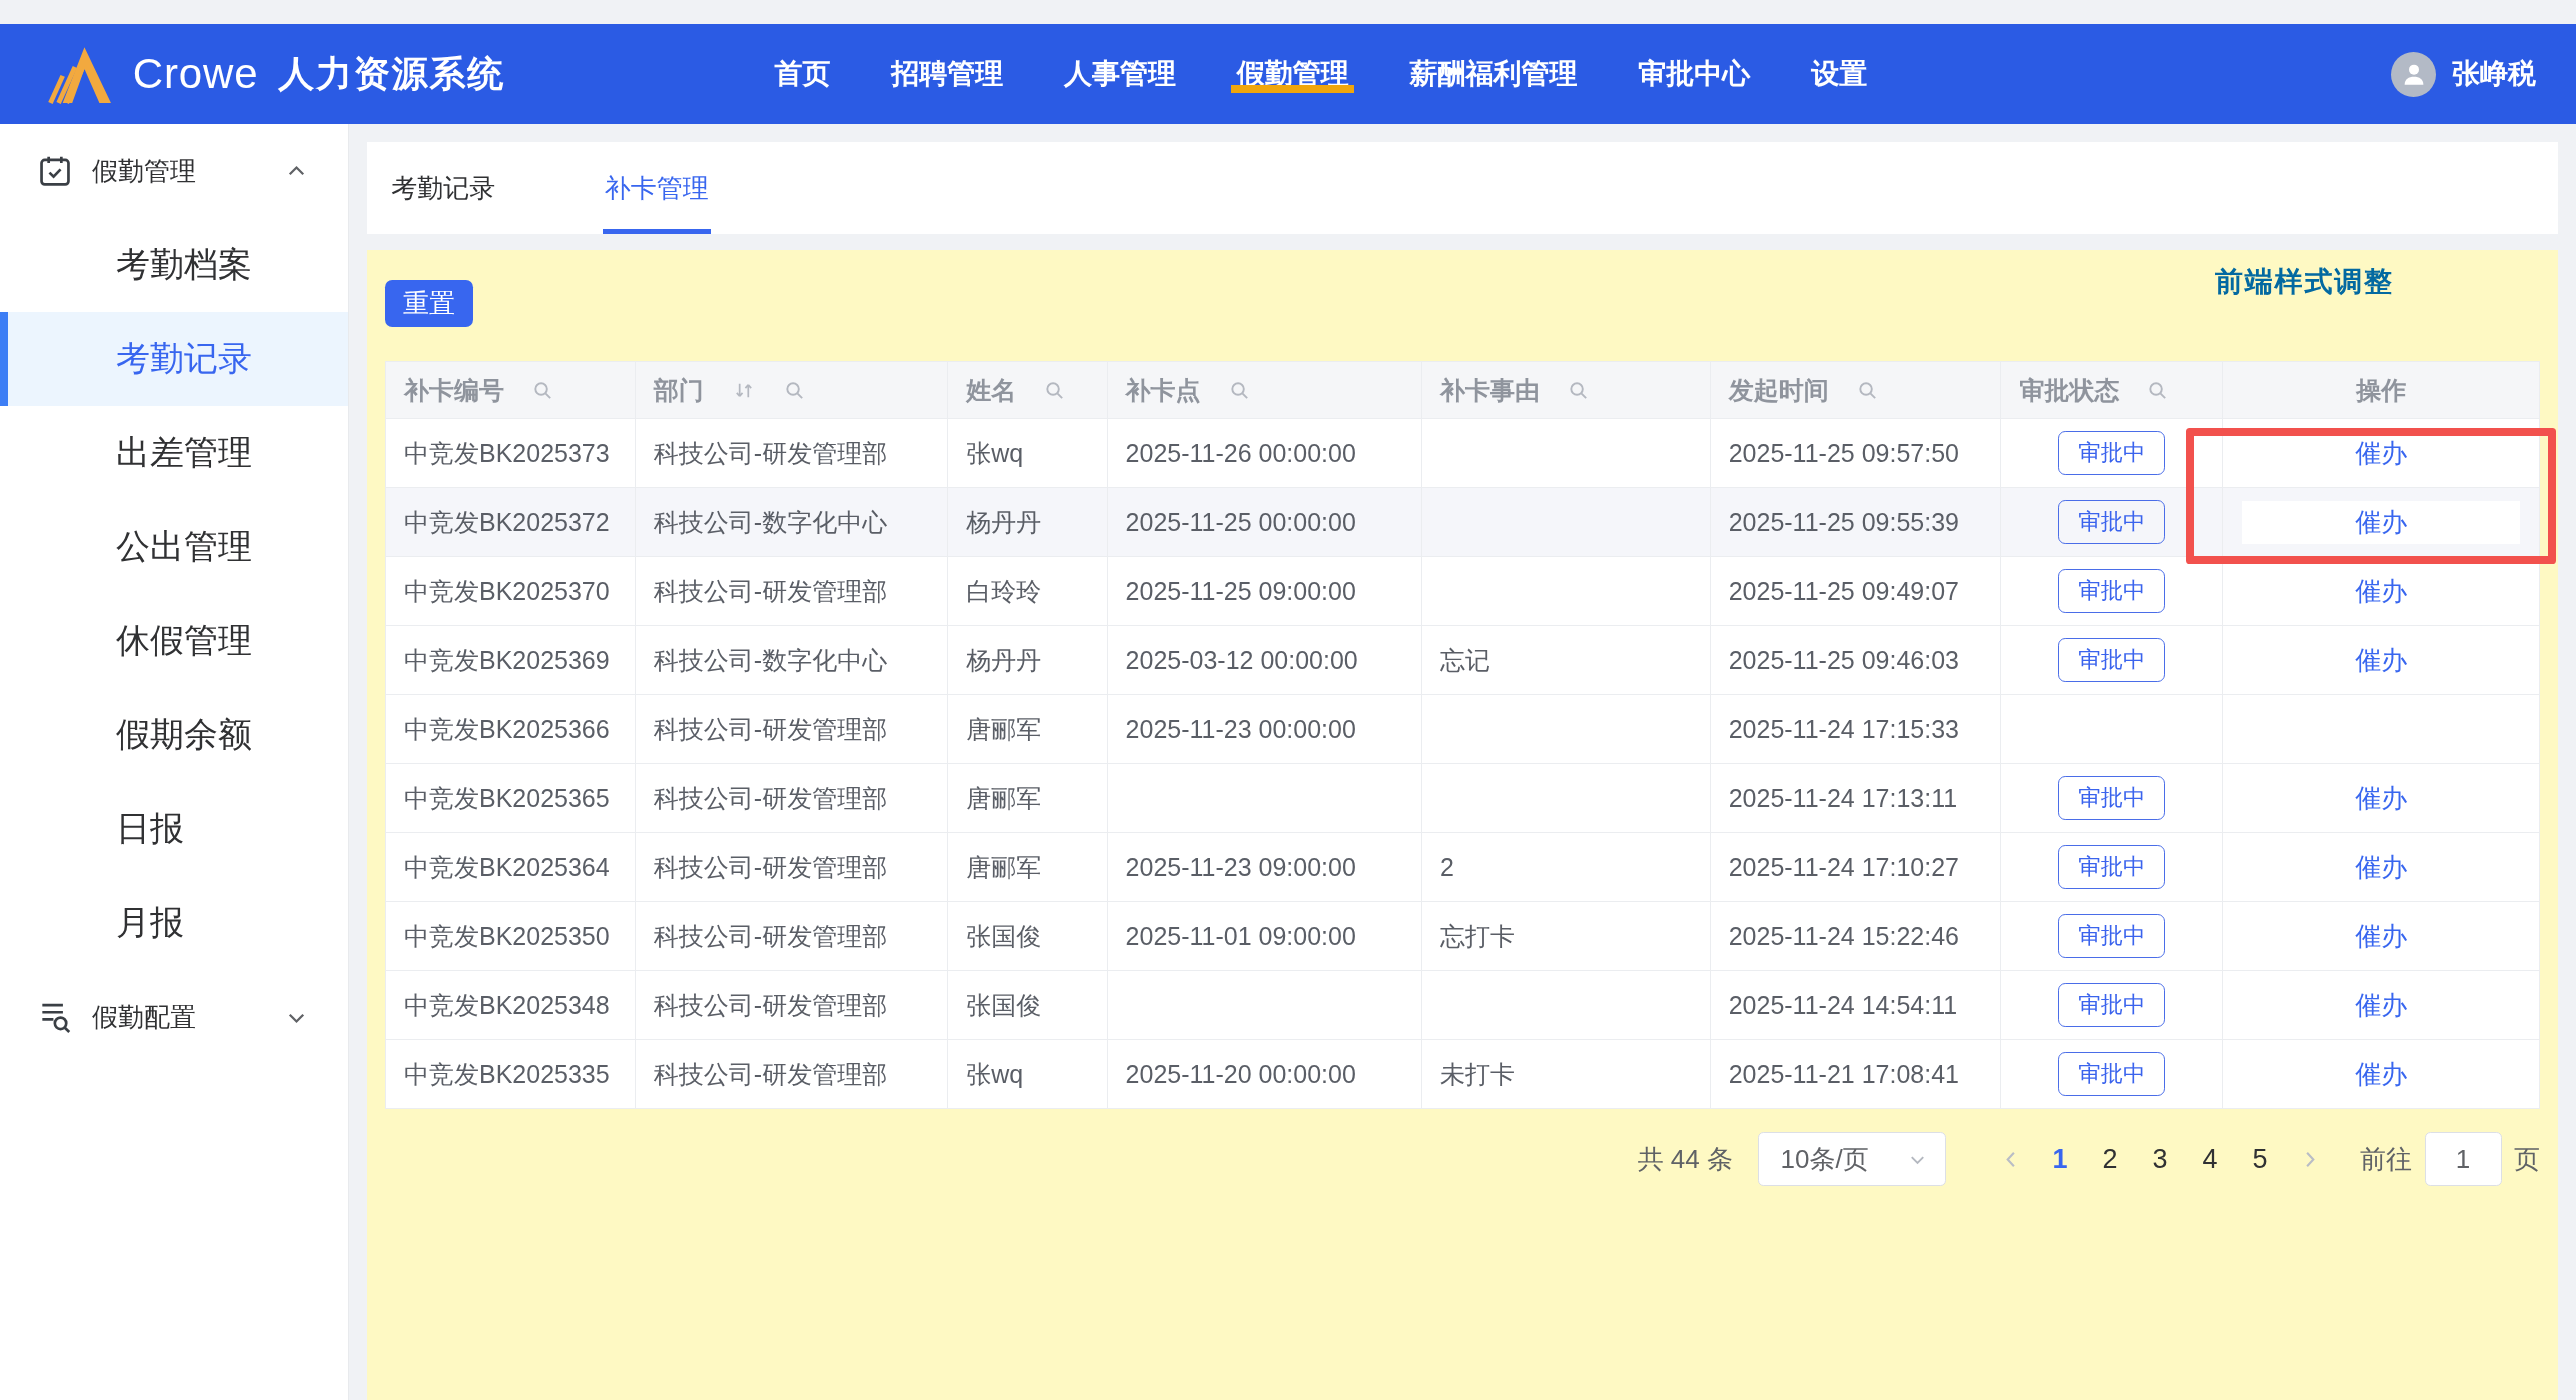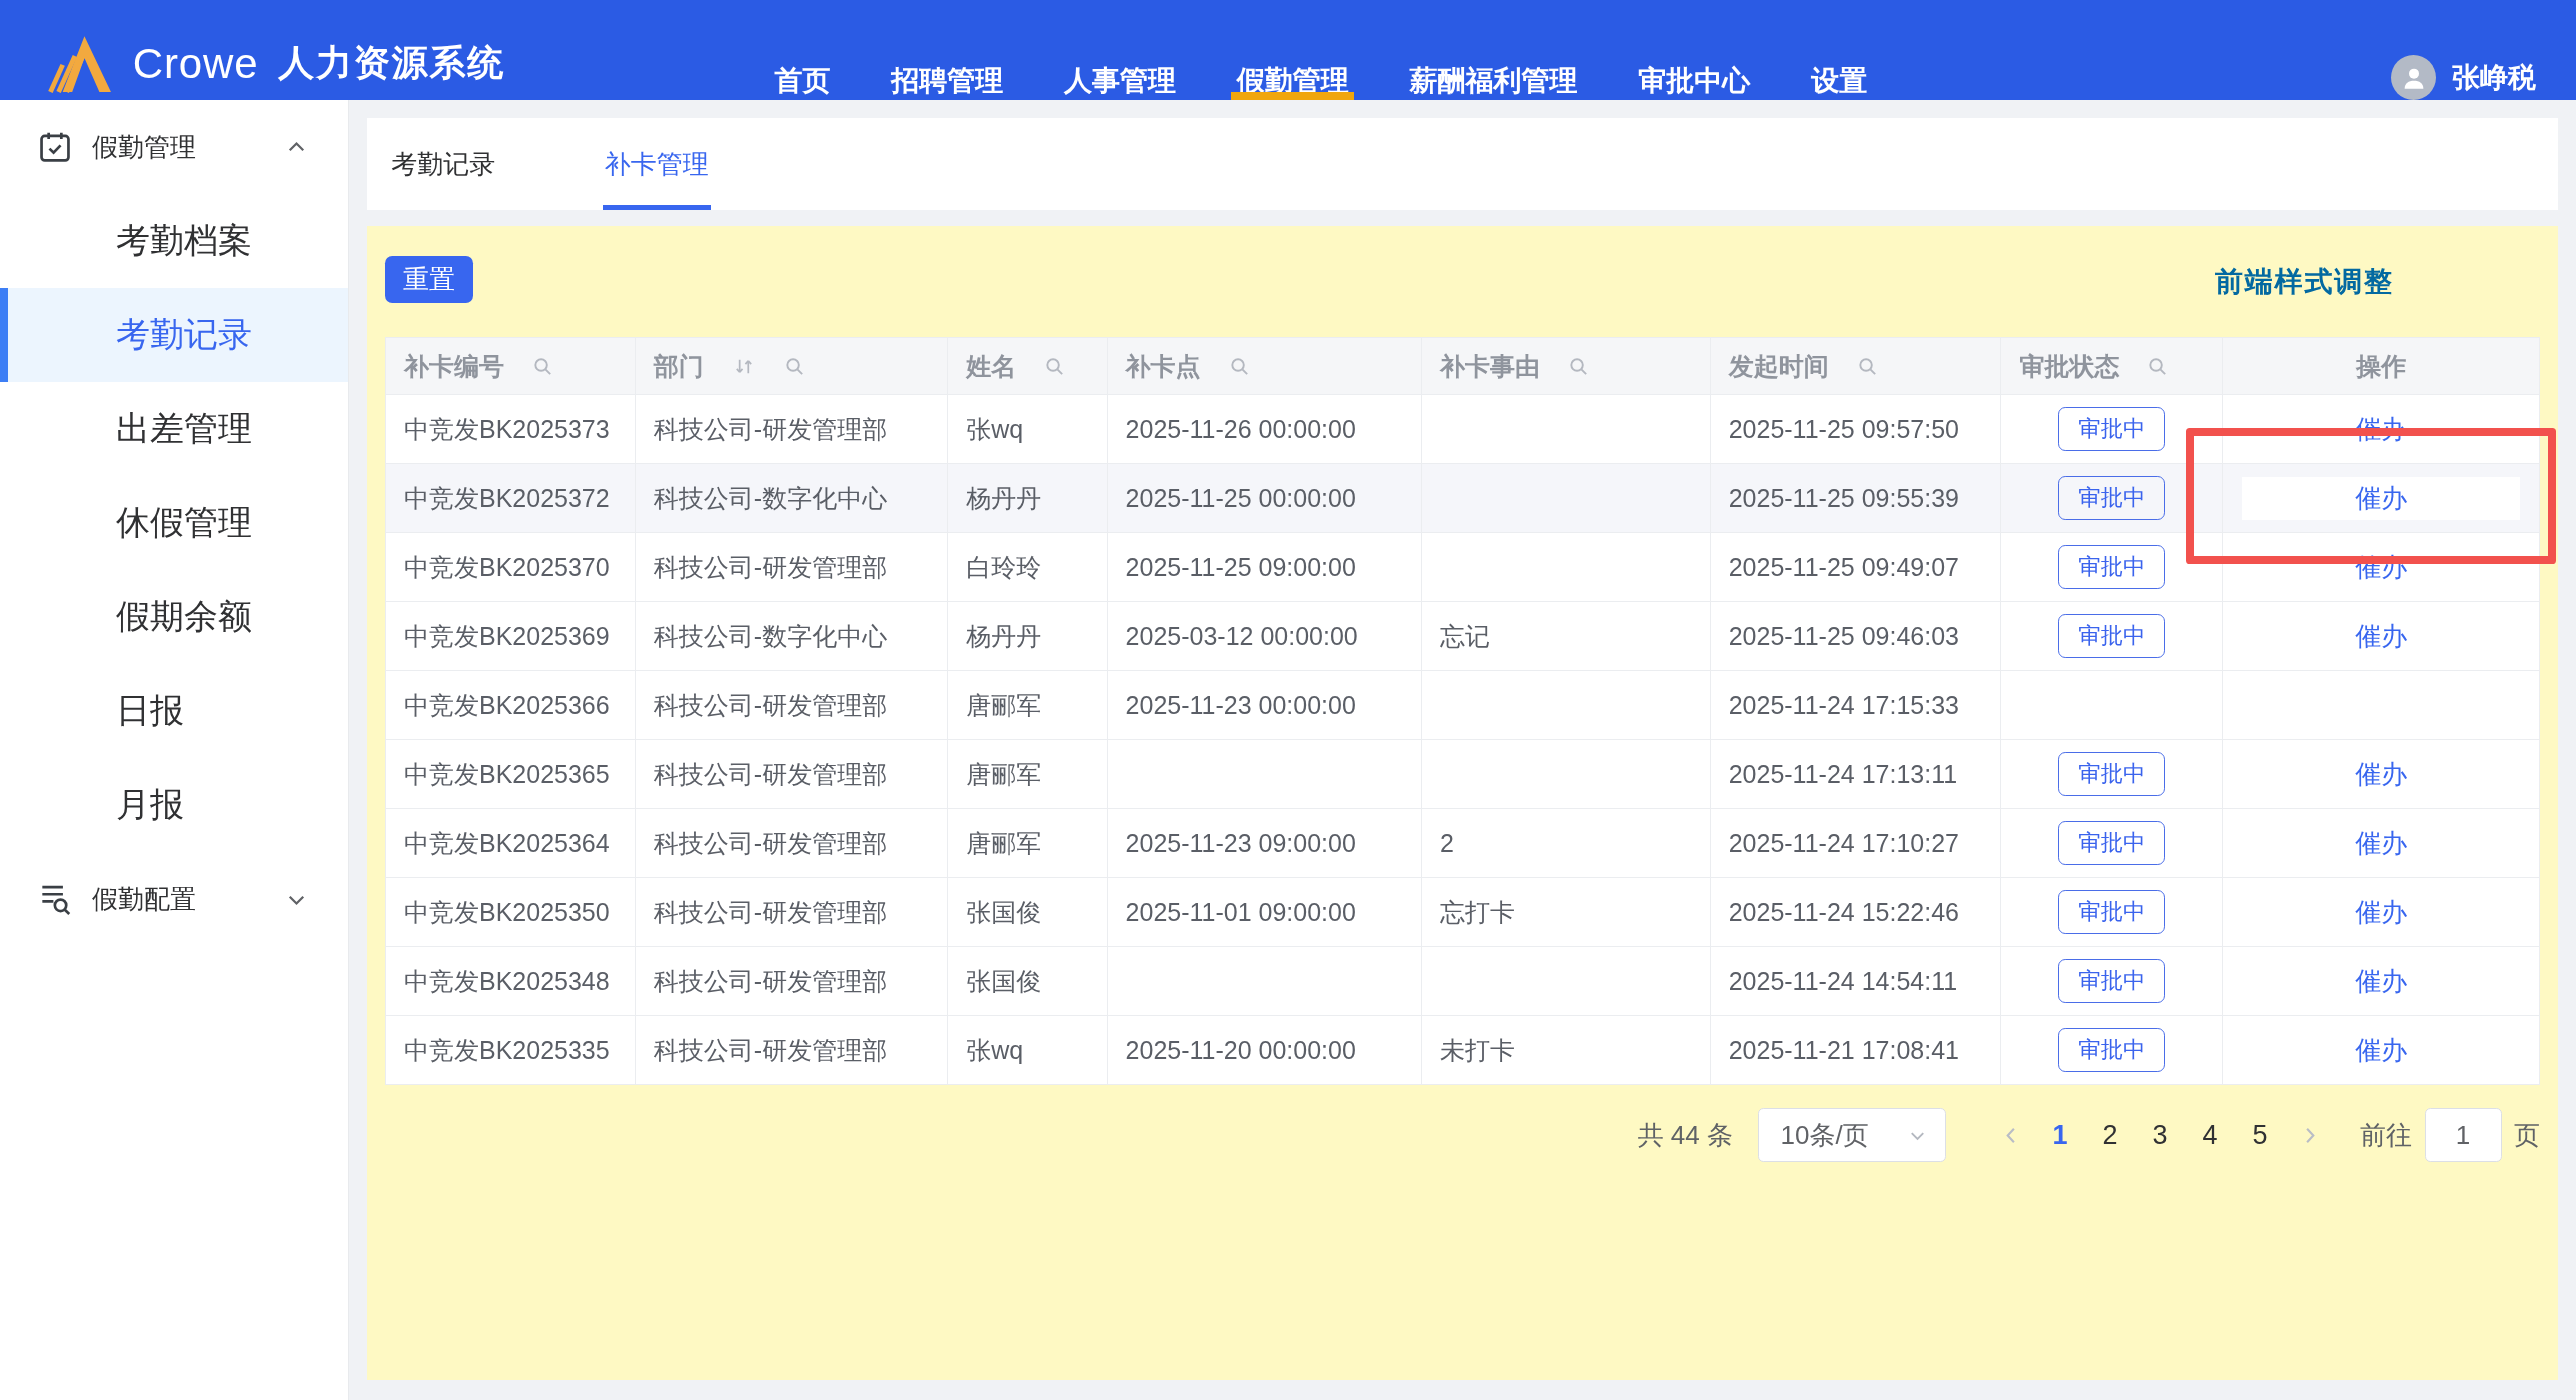--- a/index.html
+++ b/index.html
@@ -5,22 +5,22 @@
   * { box-sizing: border-box; margin: 0; padding: 0; }
   html,body { width: 2576px; height: 1400px; overflow: hidden; }
   body {
     font-family: "Liberation Sans", "DejaVu Sans", sans-serif;
     background: #f0f2f5;
     position: relative;
     color: #303133;
   }
   
   .topbar {
-    height: 100px; background: #2b5be4; display: flex; align-items: flex-end;
-    padding: 0 40px 0 45px; position: relative; z-index: 10;
+    height: 100px; background: #2b5be4; display: flex; align-items: center;
+    padding: 0 40px 0 45px; position: relative; z-index: 10; margin-top: 24px;
   }
   .brand { display: flex; align-items: center; gap: 19.7px; }
   .brand .crowe { color: #fff; font-size: 42px; letter-spacing: 0.9px; font-weight: 400; }
   .brand .appname { color: #fff; font-size: 36px; font-weight: 700; letter-spacing: 1.8px; }
   .topnav { display: flex; align-items: stretch; margin-left: 264px; }
   .nav-item {
     display: flex; align-items: center; color: #fff; font-size: 28px; font-weight: 600;
     padding: 0 5.4px; margin-right: 50px; position: relative; cursor: pointer; white-space: nowrap;
   }
   .nav-item.active::after {
@@ -186,20 +186,21 @@
       <span class="glabel">假勤管理</span>
       <span class="chev">
         <svg width="27" height="27" viewBox="0 0 24 24" fill="none" stroke="#606266" stroke-width="2">
           <path d="M6 14.5 L12 8.5 L18 14.5"></path>
         </svg>
       </span>
     </div>
     <div class="side-item">考勤档案</div>
     <div class="side-item active">考勤记录</div>
     <div class="side-item">出差管理</div>
+    <div class="side-item">公出管理</div>
     <div class="side-item">休假管理</div>
     <div class="side-item">假期余额</div>
     <div class="side-item">日报</div>
     <div class="side-item">月报</div>
     <div class="side-group">
       <span>
         <svg width="38" height="38" viewBox="0 0 24 24" fill="none" stroke="#3a3f45" stroke-width="1.7">
           <path d="M4 4.5 h13 M4 9 h13 M4 13.5 h7"></path>
           <circle cx="15.5" cy="16" r="3.6"></circle>
           <path d="M18.2 18.8 L21 21.5"></path>

